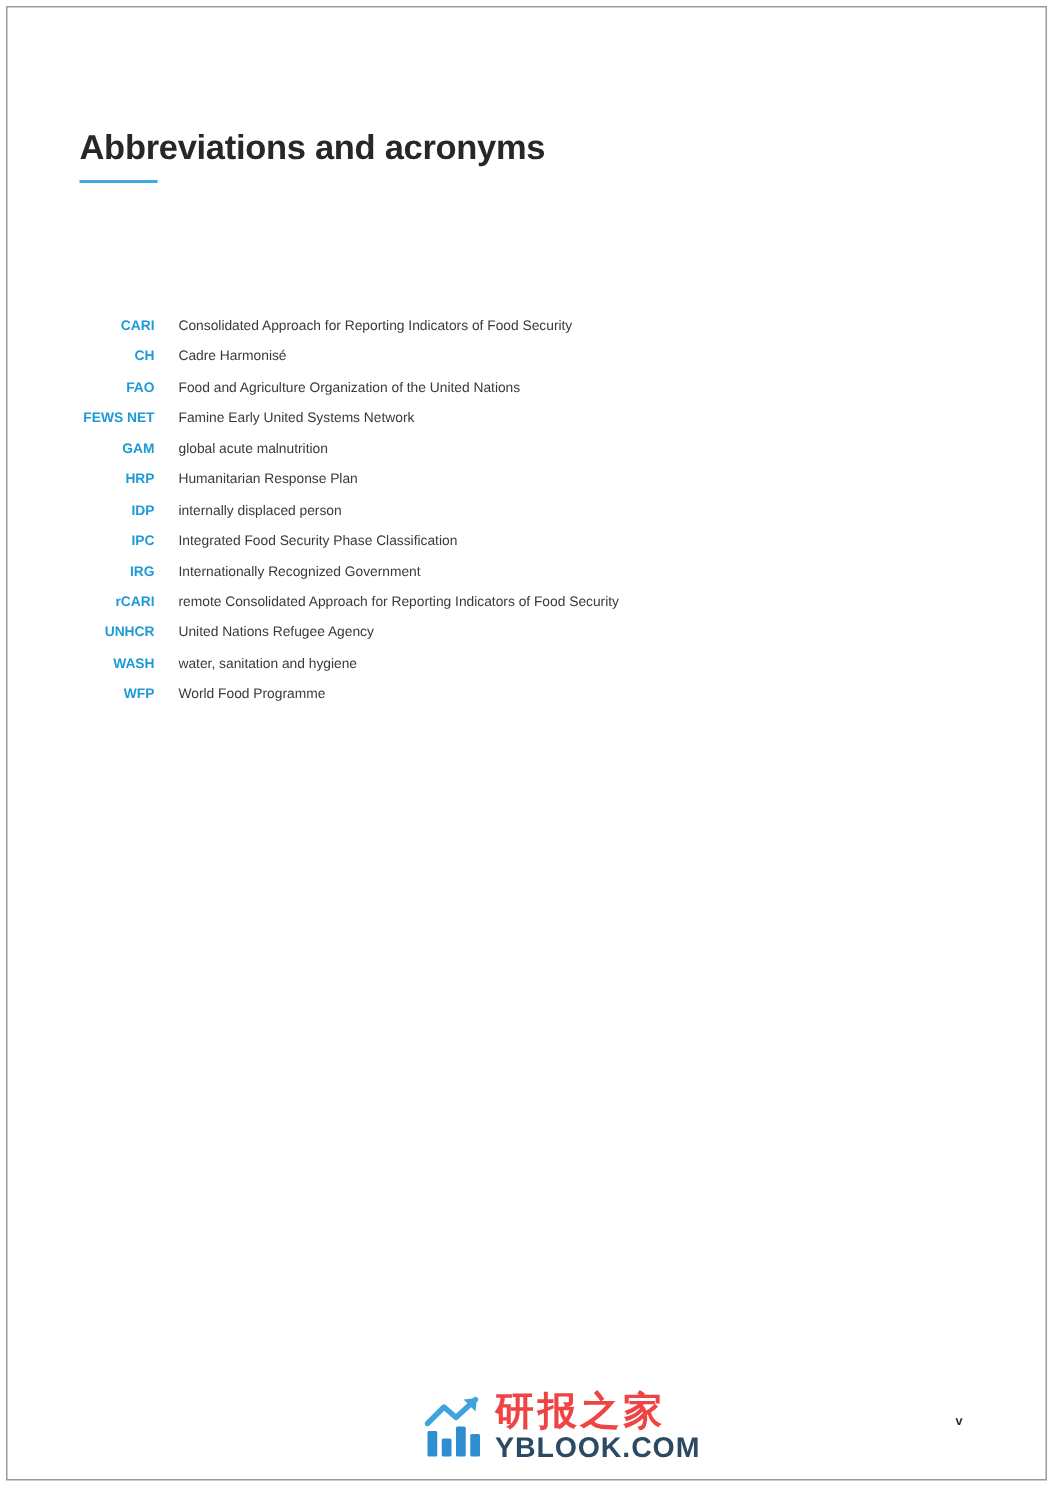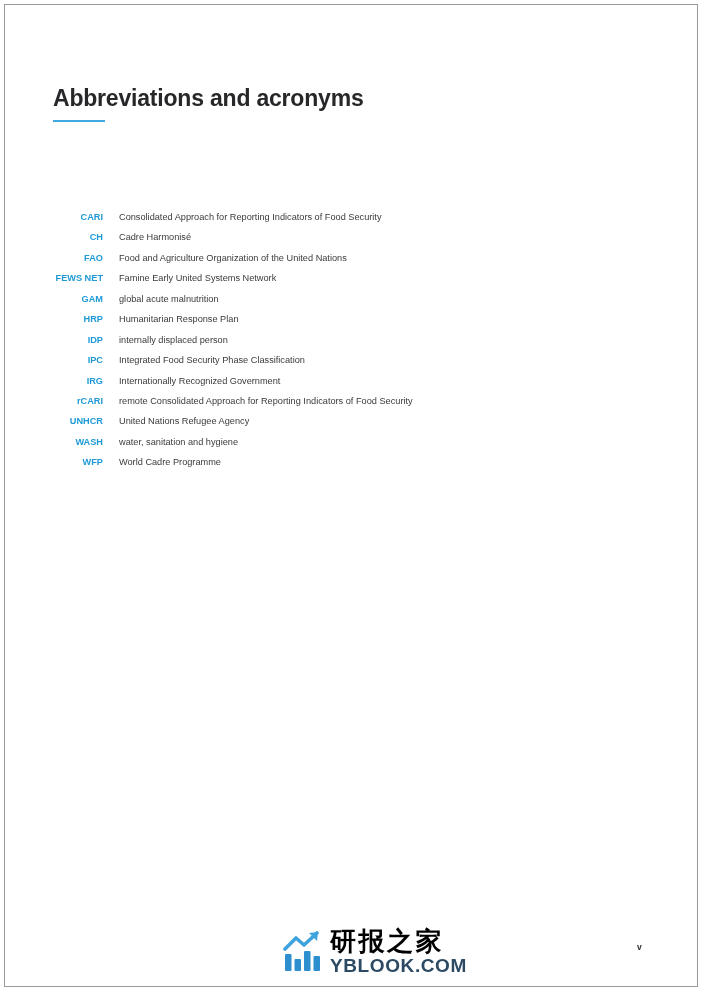--- a/index.html
+++ b/index.html
@@ -88,21 +88,21 @@
   }
   .logo-text {
     margin-left: 5px;
     display: flex;
     flex-direction: column;
     justify-content: center;
   }
   .logo-cn {
     font-size: 26px;
     font-weight: bold;
-    color: #000000;
+    color: #ef4444;
     letter-spacing: 2.5px;
     line-height: 1.02;
     font-family: "DejaVu Sans", sans-serif;
   }
   .logo-en {
     font-size: 19px;
     font-weight: bold;
     color: #2c4a63;
     letter-spacing: 0.6px;
     line-height: 1.1;
@@ -185,21 +185,21 @@
       <span class="abbrev-def">United Nations Refugee Agency</span>
     </div>
 
     <div class="abbrev-row">
       <span class="abbrev-term">WASH</span>
       <span class="abbrev-def">water, sanitation and hygiene</span>
     </div>
 
     <div class="abbrev-row">
       <span class="abbrev-term">WFP</span>
-      <span class="abbrev-def">World Cadre Programme</span>
+      <span class="abbrev-def">World Food Programme</span>
     </div>
 
   </div>
 
   <div class="footer-logo">
     <span class="logo-mark">
       <svg viewBox="0 0 42 44" width="42" height="44" aria-hidden="true">
         <rect x="2" y="24" width="6.5" height="17" rx="1" fill="#2e8fd0"></rect>
         <rect x="11.5" y="29" width="6.5" height="12" rx="1" fill="#2e8fd0"></rect>
         <rect x="21" y="21" width="6.5" height="20" rx="1" fill="#2e8fd0"></rect>

